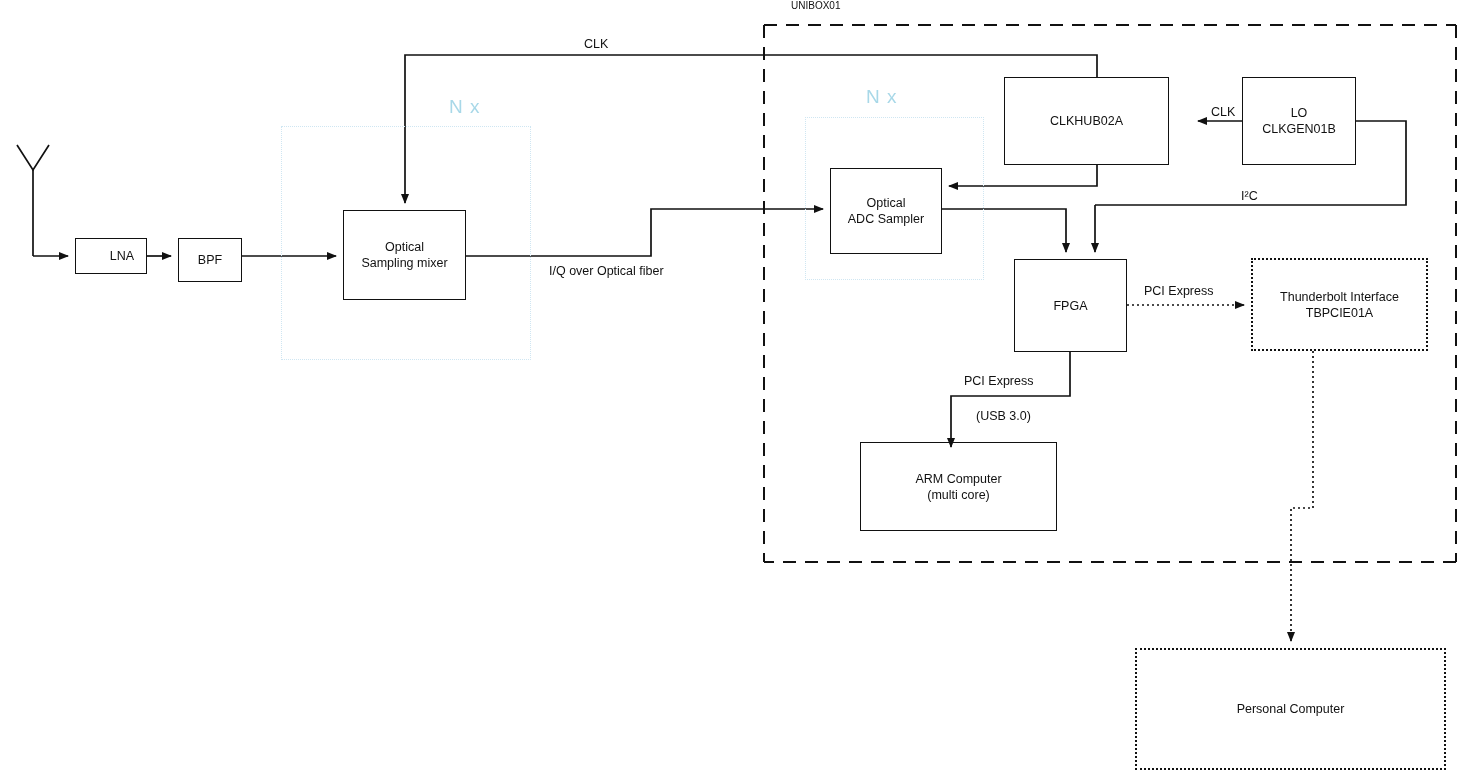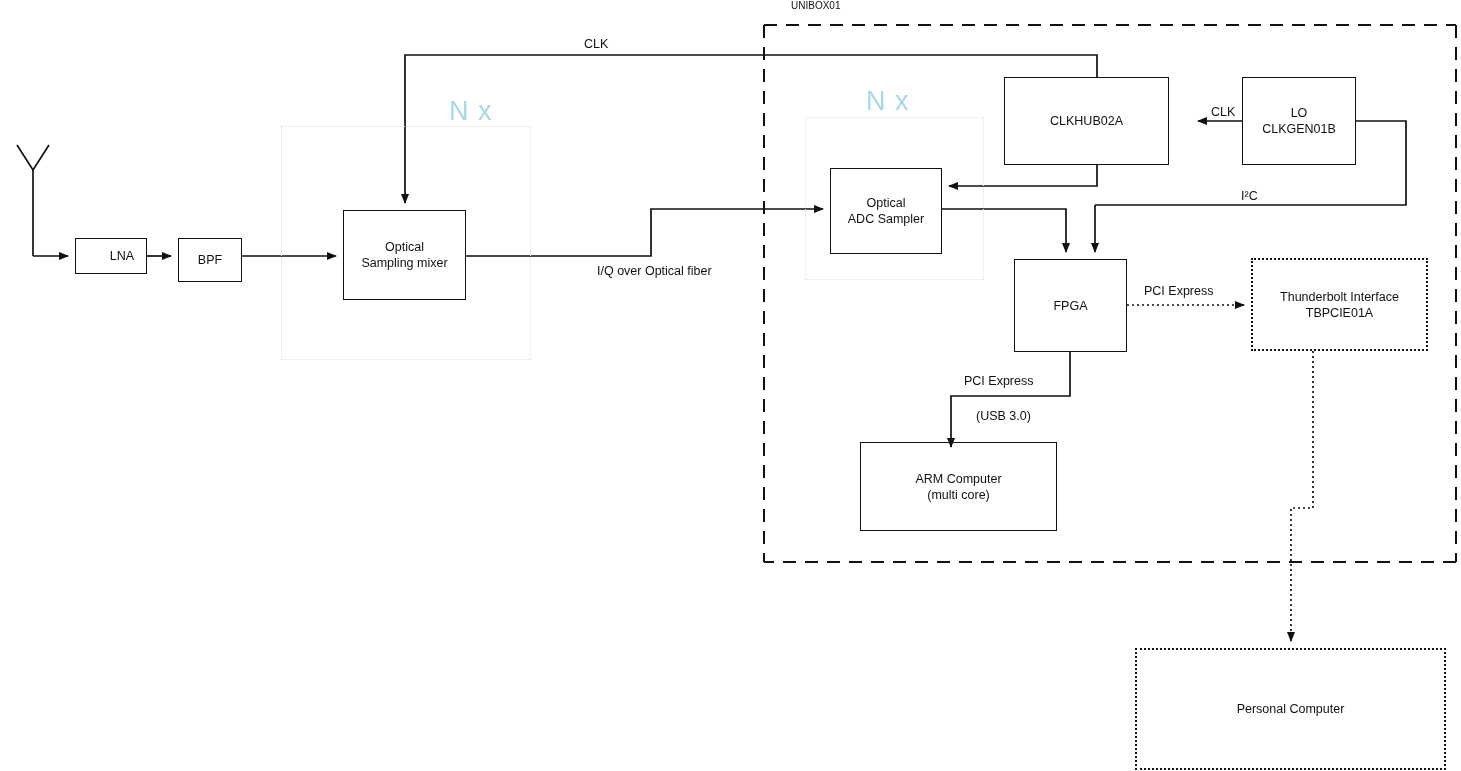--- a/index.html
+++ b/index.html
@@ -41,21 +41,21 @@
     border-width: 2px;
   }
   .label {
     position: absolute;
     font-size: 12.5px;
     color: #111111;
     white-space: pre;
   }
   .group-label {
     position: absolute;
-    font-size: 27px;
+    font-size: 19px;
     color: #a8d8e8;
     white-space: pre;
     letter-spacing: 1px;
   }
   .group-box {
     position: absolute;
     box-sizing: border-box;
     border: 1.5px dotted #cfe6f2;
     background: transparent;
   }
@@ -143,18 +143,18 @@
   <div class="node" style="left:1014px; top:259px; width:113px; height:93px;">FPGA</div>
   <div class="node dotted" style="left:1251px; top:258px; width:177px; height:93px;">Thunderbolt Interface
 TBPCIE01A</div>
   <div class="node" style="left:860px; top:442px; width:197px; height:89px;">ARM Computer
 (multi core)</div>
   <div class="node dotted" style="left:1135px; top:648px; width:311px; height:122px;">Personal Computer</div>
 
   <div class="label" style="left:584px; top:37px;">CLK</div>
   <div class="label" style="left:1211px; top:105px;">CLK</div>
   <div class="label" style="left:1241px; top:189px;">I²C</div>
-  <div class="label" style="left:549px; top:264px;margin-left:48px;">I/Q over Optical fiber</div>
+  <div class="label" style="left:549px; top:264px;">I/Q over Optical fiber</div>
   <div class="label" style="left:1144px; top:284px;">PCI Express</div>
   <div class="label" style="left:964px; top:374px;">PCI Express</div>
   <div class="label" style="left:976px; top:409px;">(USB 3.0)</div>
 
 </div>
 
 </body></html>

